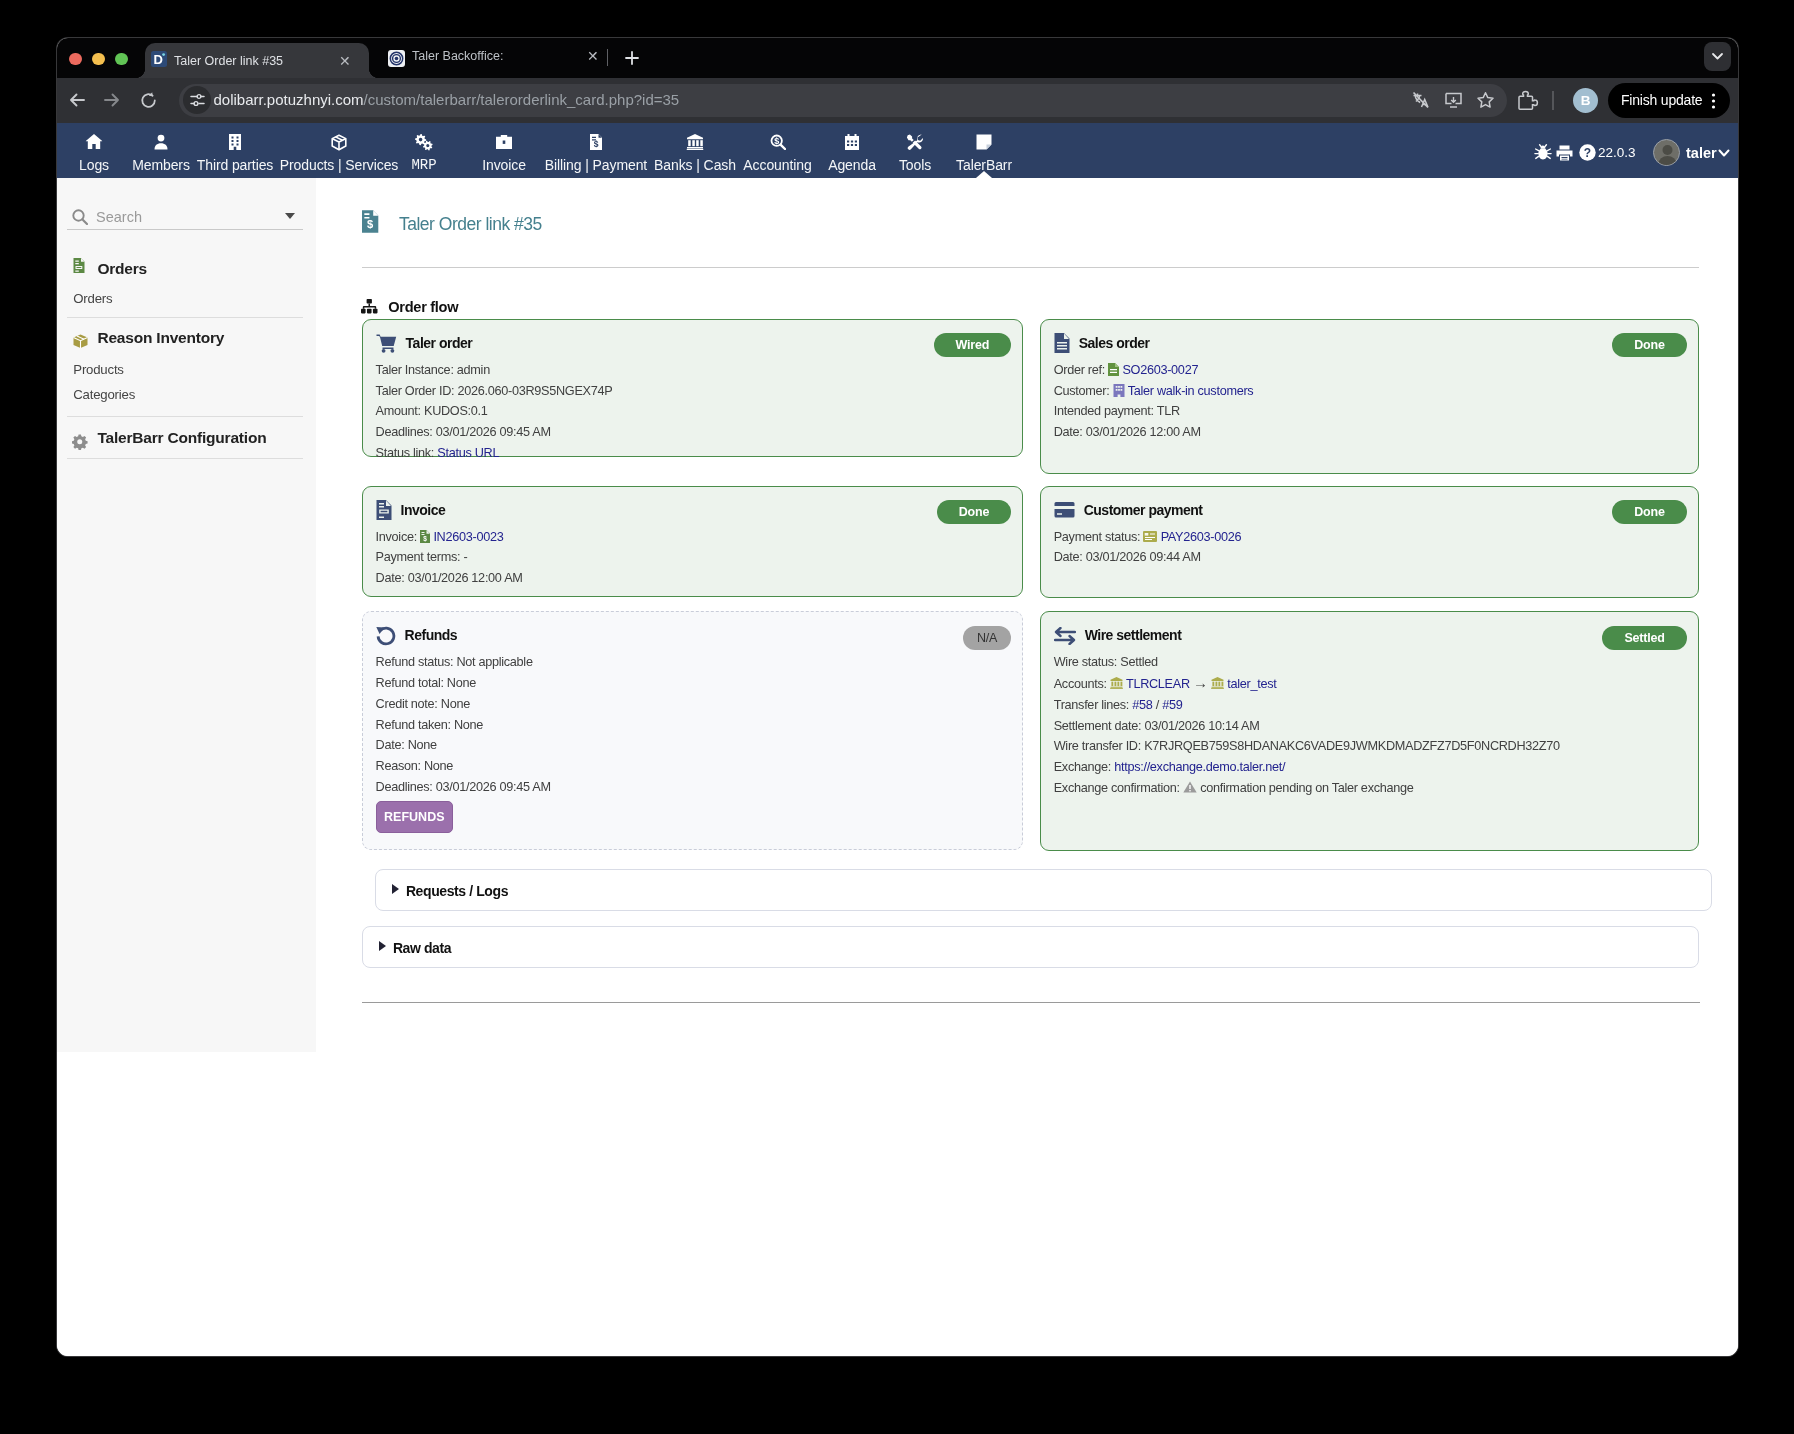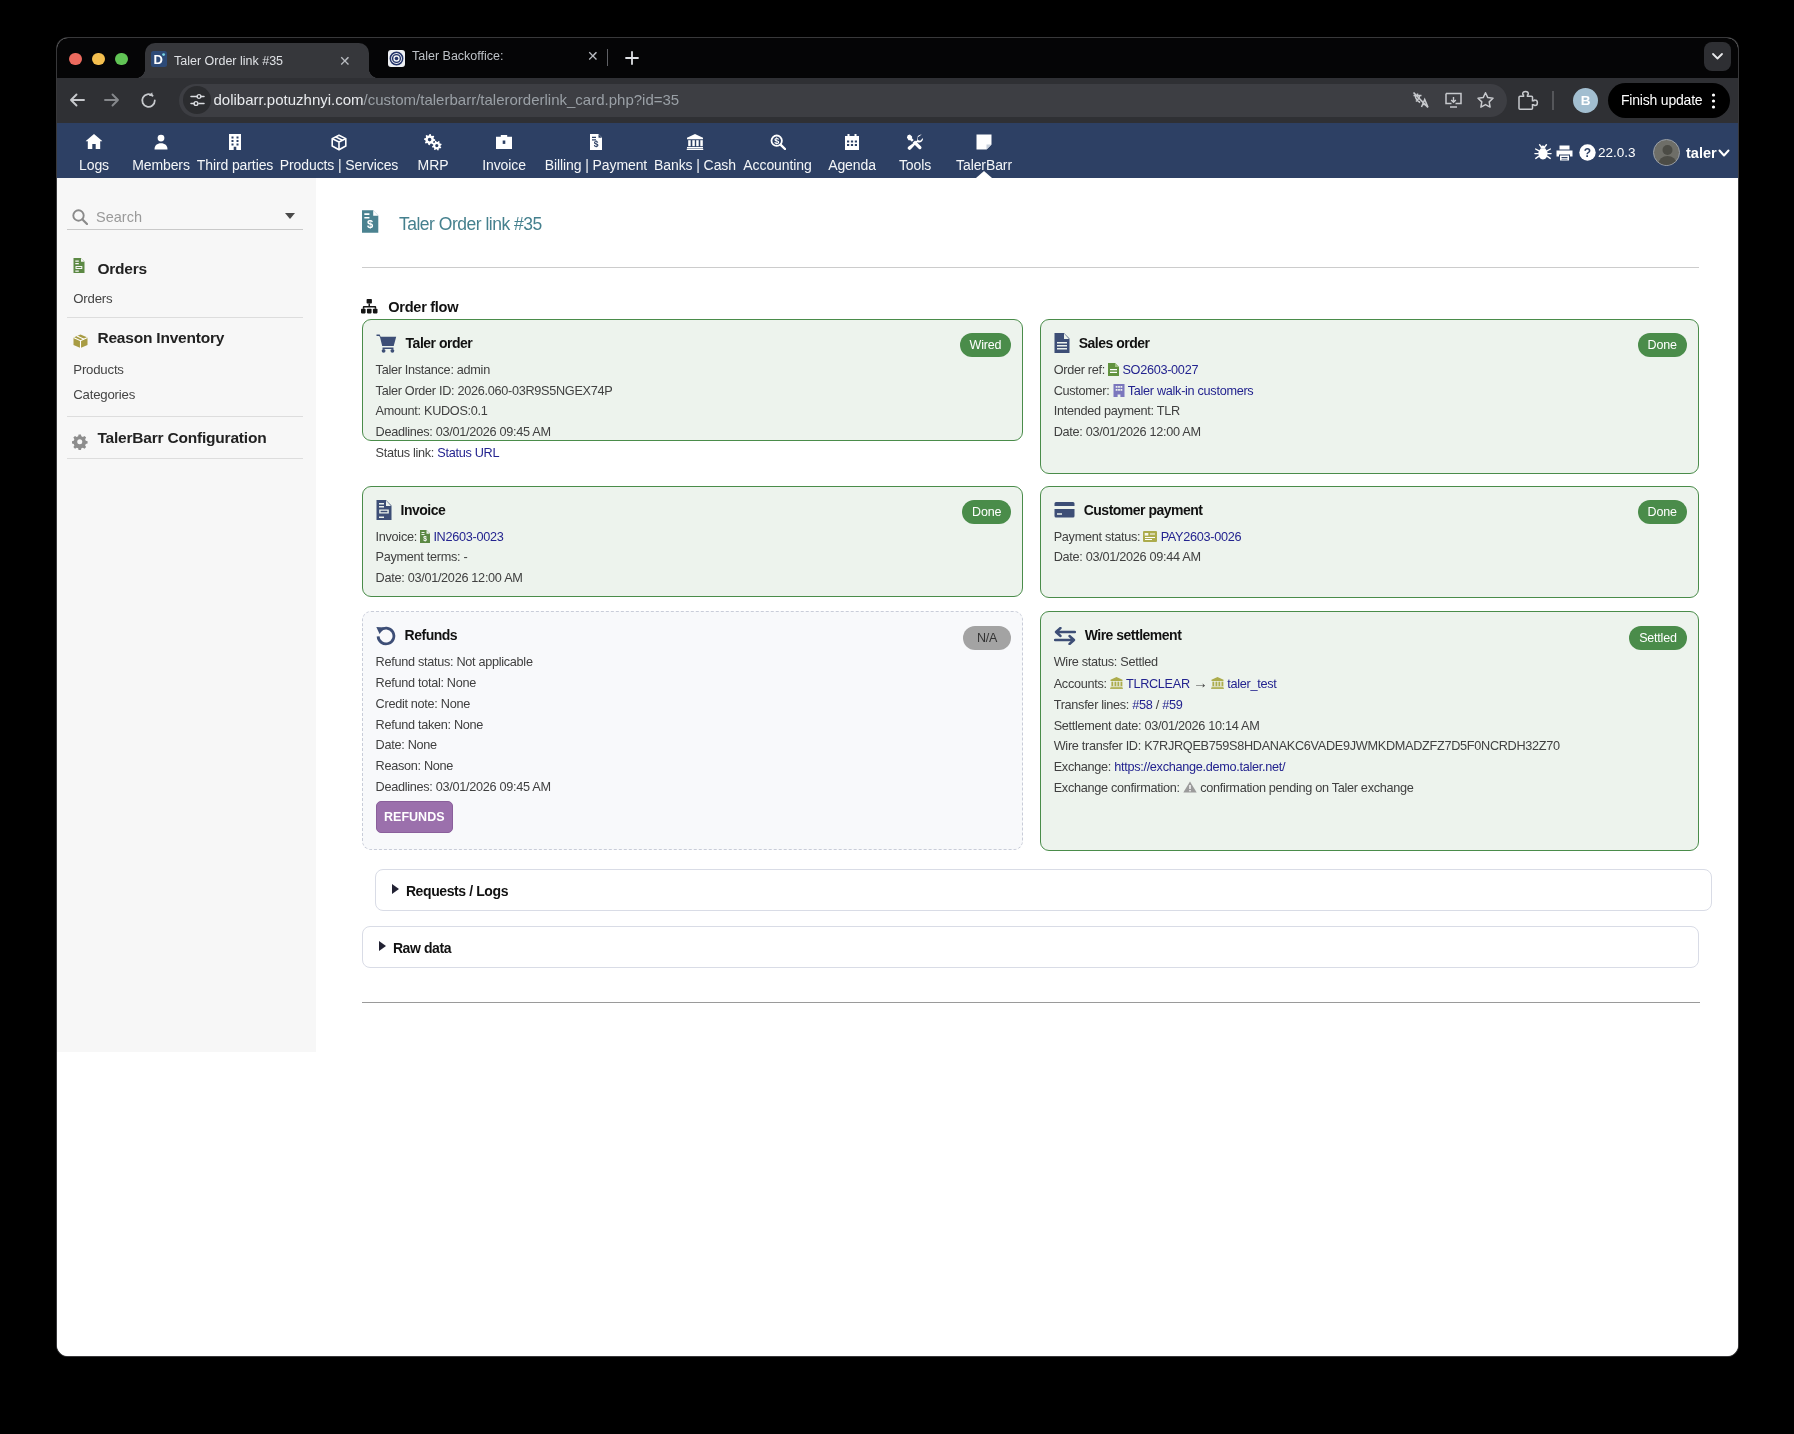--- a/index.html
+++ b/index.html
@@ -31,21 +31,21 @@
 #page { position:absolute; left:0; top:139.5px; width:100%; height:1178.5px; background:#fff; }
 #sidebar { position:absolute; left:0; top:0; width:259px; height:874px; background:#f7f7f7; }
 #content { position:absolute; left:0; top:0; width:100%; }
 .hr1 { position:absolute; height:1px; background:#ccc; }
 
 .card { position:absolute; border-radius:9px; font-size:12.7px; letter-spacing:-0.3px; line-height:20.85px; color:#404040; padding:12px 13px; }
 .card.green { background:#edf3ed; border:1.5px solid #4a8c4a; }
 .card.gray { background:#f8f9fb; border:1.5px dashed #c9cdd9; }
 .cardhead { display:flex; align-items:center; height:23px; margin-bottom:5px; }
 .cardhead .ct { font-weight:bold; font-size:14px; letter-spacing:-0.5px; color:#111; margin-left:9px; }
-.badge { position:absolute; top:13.5px; right:11px; height:24px; border-radius:12px; color:#fff; background:#4a8c4a; font-size:12.5px; letter-spacing:-0.2px; font-weight:normal; line-height:24px; padding:0 10px; }
+.badge { position:absolute; top:13.5px; right:11px; height:24px; border-radius:12px; color:#fff; background:#4a8c4a; font-size:12.5px; letter-spacing:-0.2px; font-weight:bold; line-height:24px; padding:0 22px; }
 .badge.na { background:#a3a3a3; color:#333; font-weight:normal; padding:0 14px; }
 a, .lnk { color:#23238f; text-decoration:none; }
 .btn-refunds { display:inline-block; margin-top:3px; background:#9b70ac; border:1px solid #8a5f9b; color:#fff; font-weight:bold; font-size:12.5px; line-height:16px; padding:7px 7.5px; border-radius:5px; letter-spacing:0; }
 .collapse { position:absolute; left:304.9px; width:1337.3px; height:42px; border:1px solid #d9dce6; border-radius:8px; background:#fff; }
 .collapse .clbl { position:absolute; left:30px; top:12.5px; font-weight:bold; font-size:14px; letter-spacing:-0.4px; color:#111; }
 .collapse .arr { position:absolute; left:16px; top:14px; width:0; height:0; border-top:5px solid transparent; border-bottom:5px solid transparent; border-left:7px solid #223; }
 
 .side-bold { position:absolute; font-weight:bold; font-size:15.5px; letter-spacing:-0.2px; color:#222; }
 .side-item { position:absolute; font-size:13.2px; letter-spacing:-0.2px; color:#444; }
 .sdiv { position:absolute; left:9.5px; width:236.5px; height:1px; background:#ddd; }
@@ -159,21 +159,21 @@
       <div class="nlbl">Third parties</div>
     </div>
     <div class="nav-item" style="left:207px;width:150px;">
       <svg class="nicon" width="17" height="17" viewBox="0 0 17 17">
           <path d="M8.5 1.2 L15.3 4.6 V12 L8.5 15.8 L1.7 12 V4.6 Z" fill="none" stroke="#fff" stroke-width="1.6" stroke-linejoin="round"></path>
           <path d="M1.9 4.8 L8.5 8 L15.1 4.8 M8.5 8 V15.5" fill="none" stroke="#fff" stroke-width="1.6" stroke-linejoin="round"></path>
           <path d="M5 2.9 L12 6.3" fill="none" stroke="#fff" stroke-width="1.6"></path>
         </svg>
       <div class="nlbl">Products | Services</div>
     </div>
-    <div class="nav-item" style="left:339px;width:74px;">
+    <div class="nav-item" style="left:330px;width:74px;font-family:Liberation Mono, monospace;">
       <svg class="nicon" width="18" height="17" viewBox="0 0 18 17">
           <g fill="#fff" fill-rule="evenodd">
             <path d="M11.20 5.60 L11.09 6.69 L9.48 7.21 L9.09 7.93 L9.56 9.56 L8.71 10.26 L7.21 9.48 L6.42 9.72 L5.60 11.20 L4.51 11.09 L3.99 9.48 L3.27 9.09 L1.64 9.56 L0.94 8.71 L1.72 7.21 L1.48 6.42 L0.00 5.60 L0.11 4.51 L1.72 3.99 L2.11 3.27 L1.64 1.64 L2.49 0.94 L3.99 1.72 L4.78 1.48 L5.60 0.00 L6.69 0.11 L7.21 1.72 L7.93 2.11 L9.56 1.64 L10.26 2.49 L9.48 3.99 L9.72 4.78 Z M7.40 5.60 A1.8 1.8 0 1 0 3.80 5.60 A1.8 1.8 0 1 0 7.40 5.60 Z"></path>
             <path d="M17.31 13.51 L16.85 14.35 L15.33 14.16 L14.78 14.61 L14.64 16.14 L13.72 16.41 L12.77 15.20 L12.07 15.13 L10.89 16.11 L10.05 15.65 L10.24 14.13 L9.79 13.58 L8.26 13.44 L7.99 12.52 L9.20 11.57 L9.27 10.87 L8.29 9.69 L8.75 8.85 L10.27 9.04 L10.82 8.59 L10.96 7.06 L11.88 6.79 L12.83 8.00 L13.53 8.07 L14.71 7.09 L15.55 7.55 L15.36 9.07 L15.81 9.62 L17.34 9.76 L17.61 10.68 L16.40 11.63 L16.33 12.33 Z M14.40 11.60 A1.6 1.6 0 1 0 11.20 11.60 A1.6 1.6 0 1 0 14.40 11.60 Z"></path>
           </g>
         </svg>
       <div class="nlbl">MRP</div>
     </div>
     <div class="nav-item" style="left:407px;width:80px;">
       <svg class="nicon" width="16" height="15" viewBox="0 0 16 15">
@@ -313,21 +313,21 @@
           <g fill="#151515">
             <rect x="5.6" y="0" width="5.3" height="4.6" rx="0.8"></rect>
             <rect x="0" y="9.8" width="4.6" height="4.6" rx="0.8"></rect>
             <rect x="5.95" y="9.8" width="4.6" height="4.6" rx="0.8"></rect>
             <rect x="11.9" y="9.8" width="4.6" height="4.6" rx="0.8"></rect>
             <path d="M7.5 4.6 h1.5 V7 h5.2 a1 1 0 0 1 1 1 v1.8 h-1.5 V8.5 H3.3 V9.8 H1.8 V8 a1 1 0 0 1 1-1 h4.7 Z"></path>
           </g>
         </svg>
       <div style="position:absolute;left:331.3px;top:121.9px;font-size:14.6px;letter-spacing:-0.3px;font-weight:bold;color:#111;">Order flow</div>
 
-      <div class="card green" style="left:304.6px;top:141.2px;width:661.6px;height:122px;">
+      <div class="card green" style="left:304.6px;top:141.2px;width:661.6px;height:138px;">
         <div class="cardhead">
           <svg width="21" height="19" viewBox="0 0 21 19">
               <g fill="#3d4e76">
                 <path d="M0.5 0.5 h3.2 l0.9 2.3 h15.6 l-2.5 9.2 H6.2 L4.1 3.6 l-0.8-1.6 h-2.8 Z M6.5 13.4 h11 v1.5 h-11 Z"></path>
                 <circle cx="7.6" cy="16.8" r="1.9"></circle>
                 <circle cx="16.4" cy="16.8" r="1.9"></circle>
               </g>
             </svg>
           <span class="ct">Taler order</span>
         </div>

